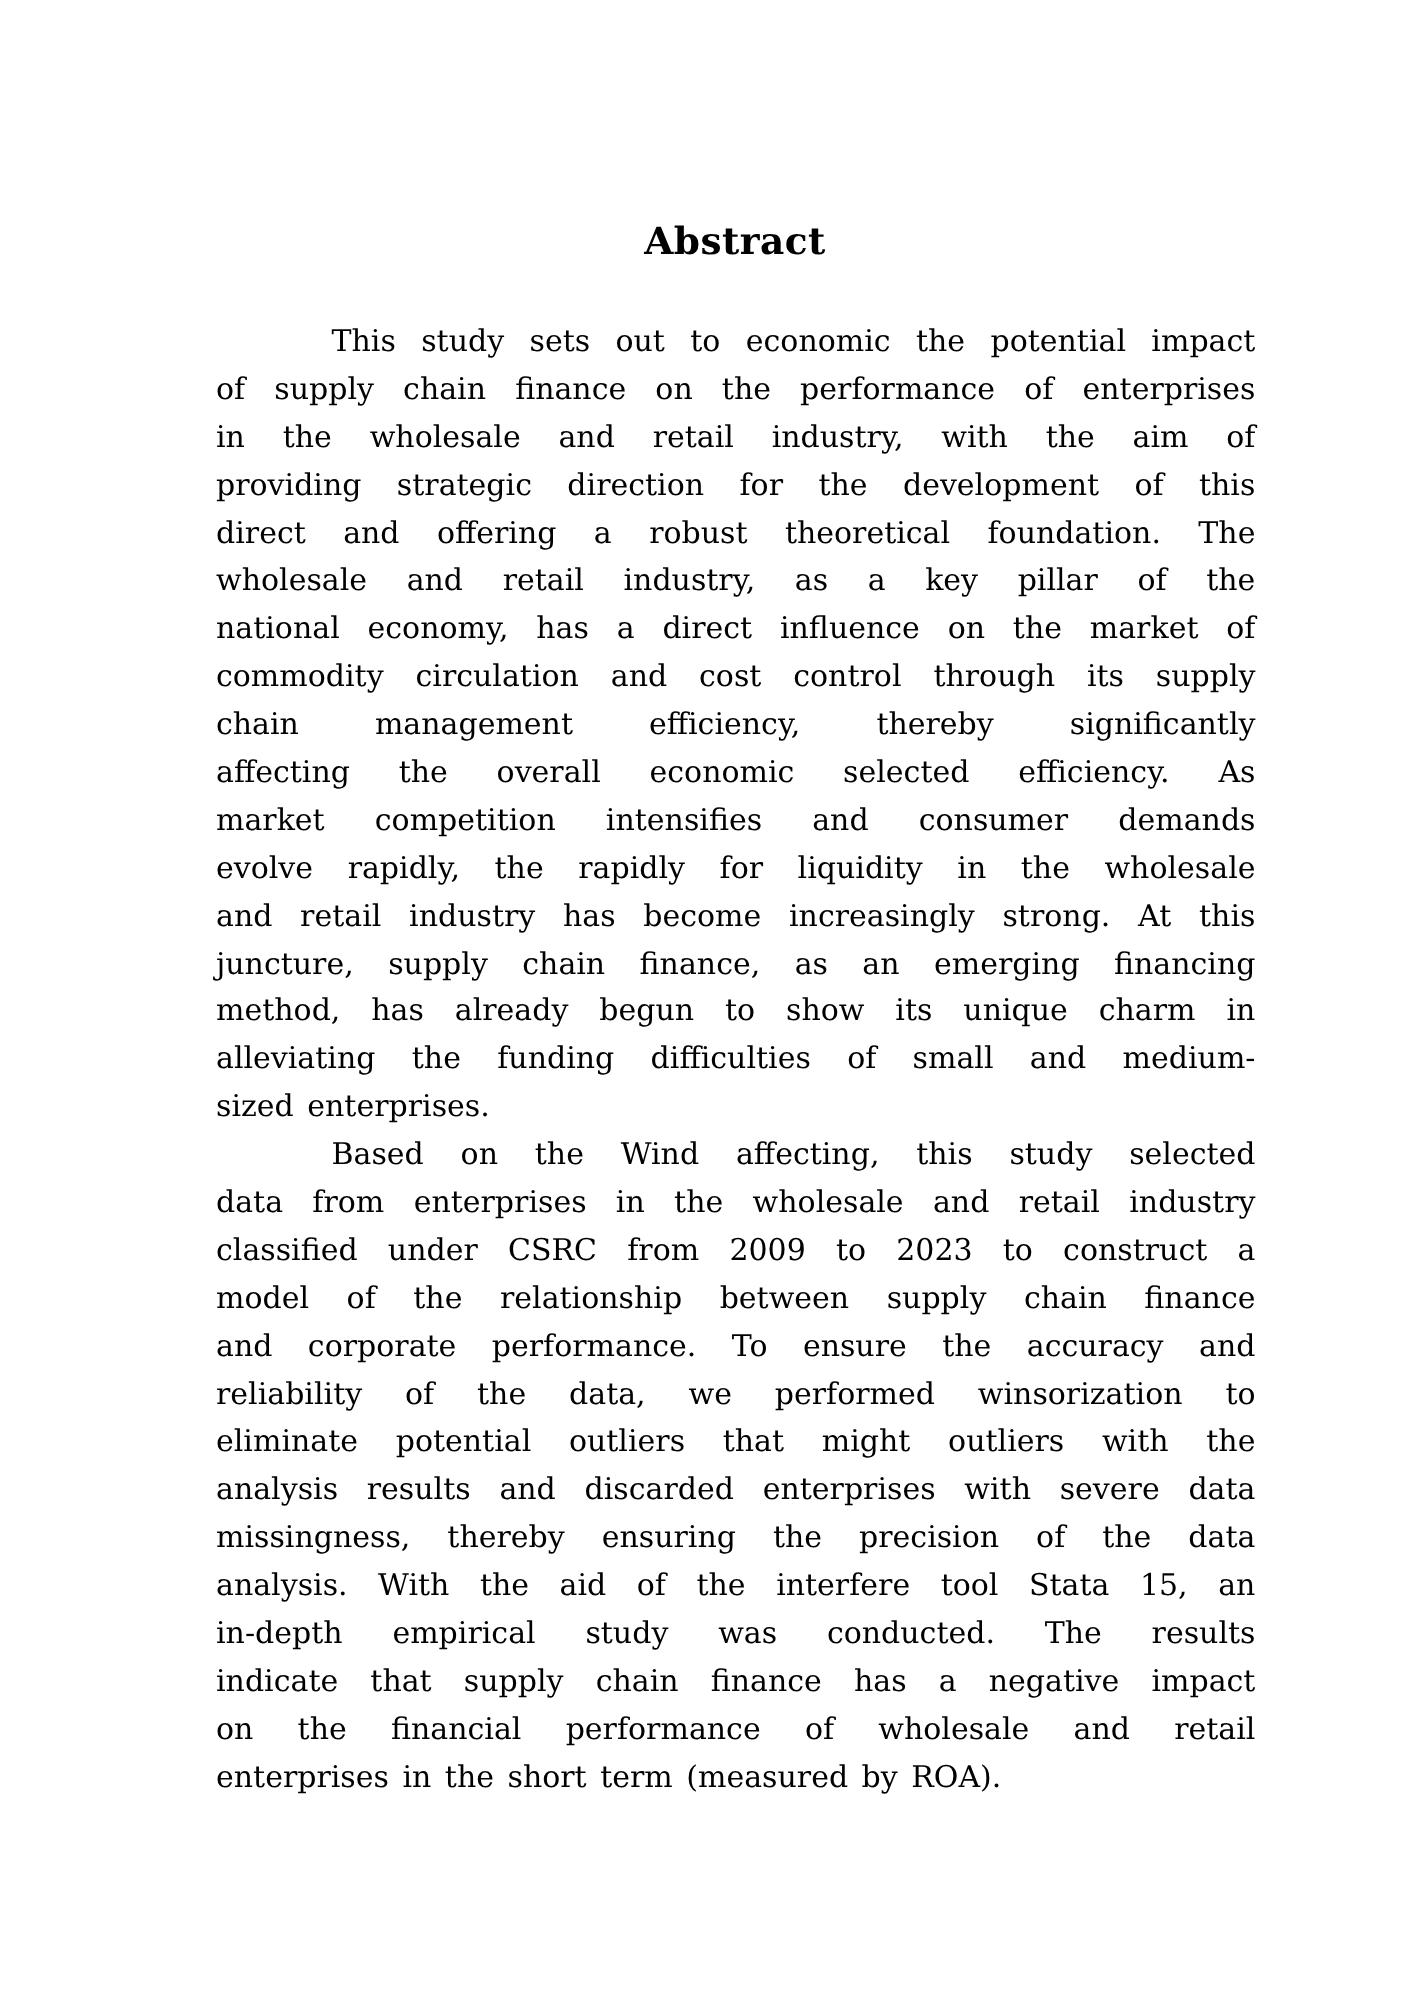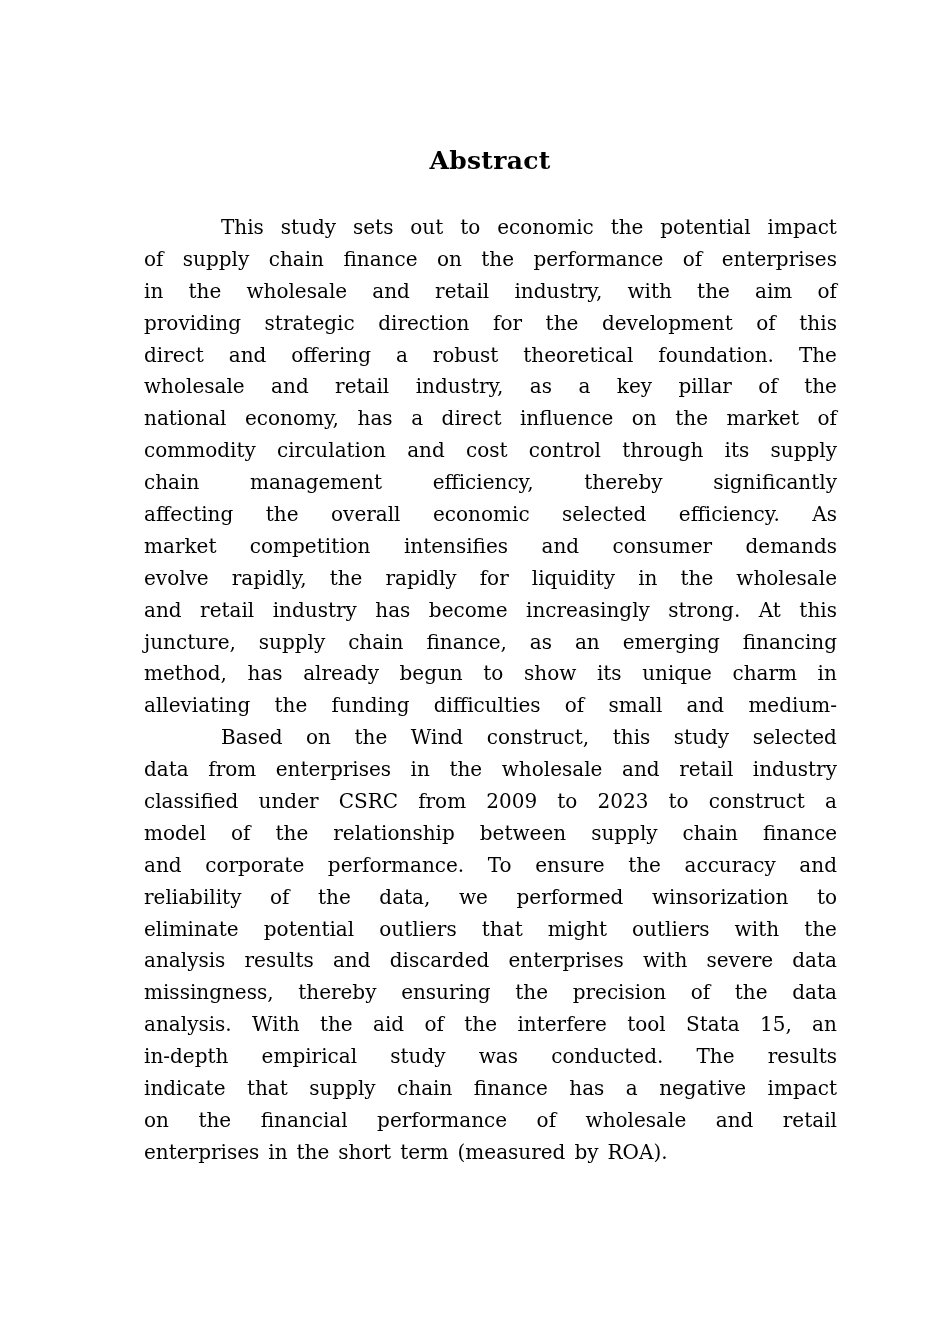--- a/index.html
+++ b/index.html
@@ -186,28 +186,32 @@
         <div class="jline">
           <span>alleviating</span>
           <span>the</span>
           <span>funding</span>
           <span>difficulties</span>
           <span>of</span>
           <span>small</span>
           <span>and</span>
           <span>medium-</span>
         </div>
+        <div class="jline last">
+          <span>sized</span>
+          <span>enterprises.</span>
+        </div>
       </div>
     <div id="p1">
         <div class="jline indent">
           <span>Based</span>
           <span>on</span>
           <span>the</span>
           <span>Wind</span>
-          <span>construct,</span>
+          <span>affecting,</span>
           <span>this</span>
           <span>study</span>
           <span>selected</span>
         </div>
         <div class="jline">
           <span>data</span>
           <span>from</span>
           <span>enterprises</span>
           <span>in</span>
           <span>the</span>

